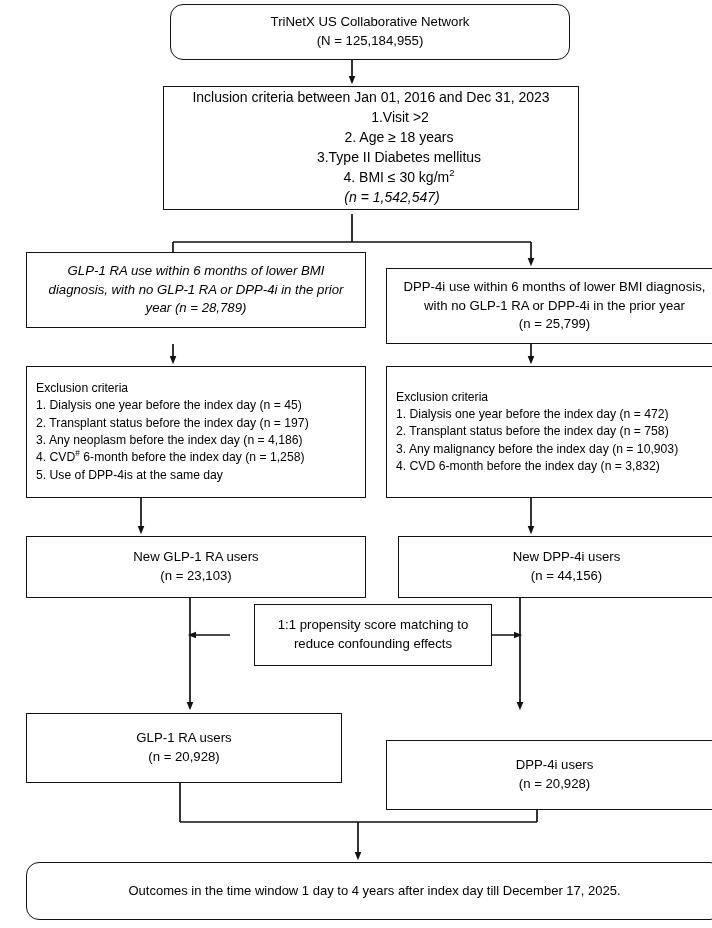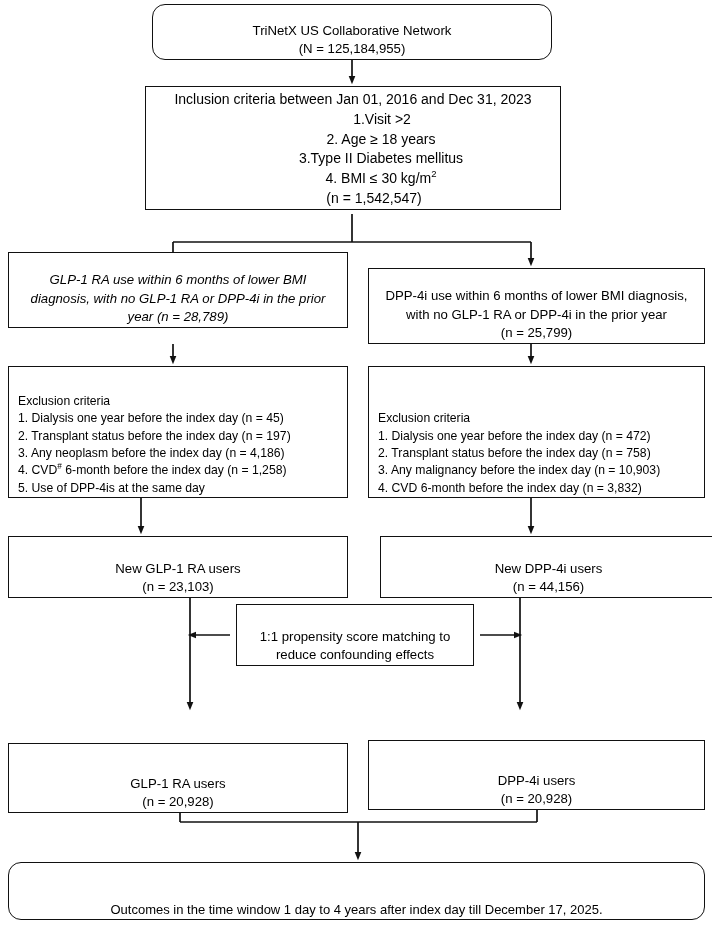--- a/index.html
+++ b/index.html
@@ -28,23 +28,24 @@
     height: 928px;
     pointer-events: none;
   }
   .node {
     position: absolute;
     box-sizing: border-box;
     border: 1.6px solid #111111;
     background: #ffffff;
     display: flex;
     flex-direction: column;
-    justify-content: flex-end;
+    justify-content: center;
     font-size: 13.2px;
     line-height: 1.42;
+    margin-left: 18px;
   }
   .node.rounded {
     border-radius: 13px;
   }
   .node.centered {
     align-items: center;
     text-align: center;
   }
   .node.lefty {
     align-items: flex-start;
@@ -61,37 +62,38 @@
     white-space: nowrap;
   }
   .indent1 {
     padding-left: 58px;
   }
   .indent2 {
     padding-left: 56px;
   }
   .indent3 {
     padding-left: 42px;
+    font-style: italic;
   }
   sup {
     font-size: 0.68em;
     vertical-align: super;
     line-height: 0;
   }
   
   #node-source      { left: 152px; top: 4px;   width: 400px; height: 56px; }
   #node-inclusion   { left: 145px; top: 86px;  width: 416px; height: 124px; font-size: 14px; }
   #node-glp-cohort  { left: 8px;   top: 252px; width: 340px; height: 76px; font-style: italic; }
   #node-dpp-cohort  { left: 368px; top: 268px; width: 337px; height: 76px; }
   #node-glp-excl    { left: 8px;   top: 366px; width: 340px; height: 132px; font-size: 12.2px; }
   #node-dpp-excl    { left: 368px; top: 366px; width: 337px; height: 132px; font-size: 12.2px; }
   #node-glp-new     { left: 8px;   top: 536px; width: 340px; height: 62px; }
   #node-dpp-new     { left: 380px; top: 536px; width: 337px; height: 62px; }
   #node-matching    { left: 236px; top: 604px; width: 238px; height: 62px; }
-  #node-glp-matched { left: 8px;   top: 743px; width: 340px; height: 70px; }
+  #node-glp-matched { left: 8px;   top: 713px; width: 316px; height: 70px; }
   #node-dpp-matched { left: 368px; top: 740px; width: 337px; height: 70px; }
   #node-outcomes    { left: 8px;   top: 862px; width: 697px; height: 58px; font-size: 13px; }
 </style>
 </head>
 <body>
 
 <div id="flow-root">
 
   <svg class="connectors" viewBox="0 0 712 928" xmlns="http://www.w3.org/2000/svg">
     <defs>

